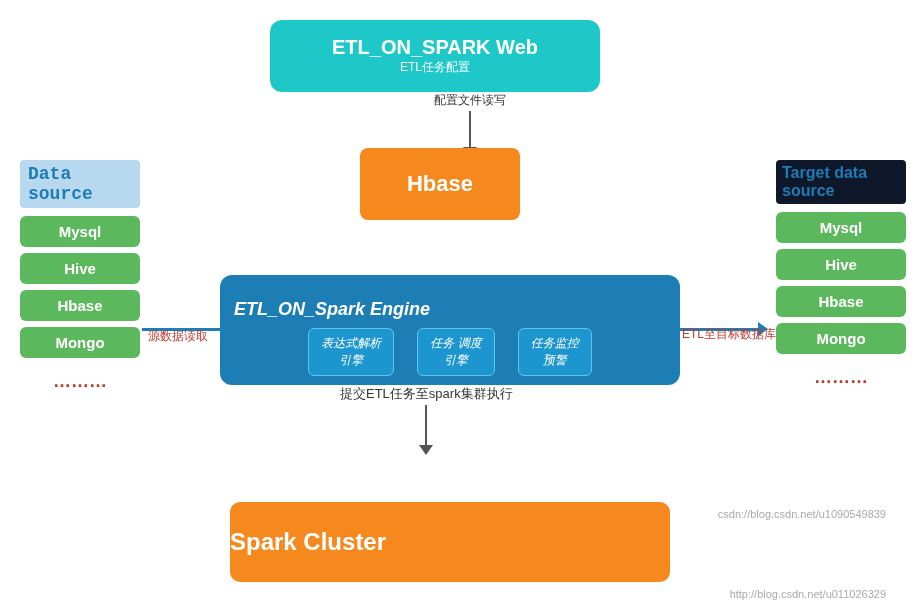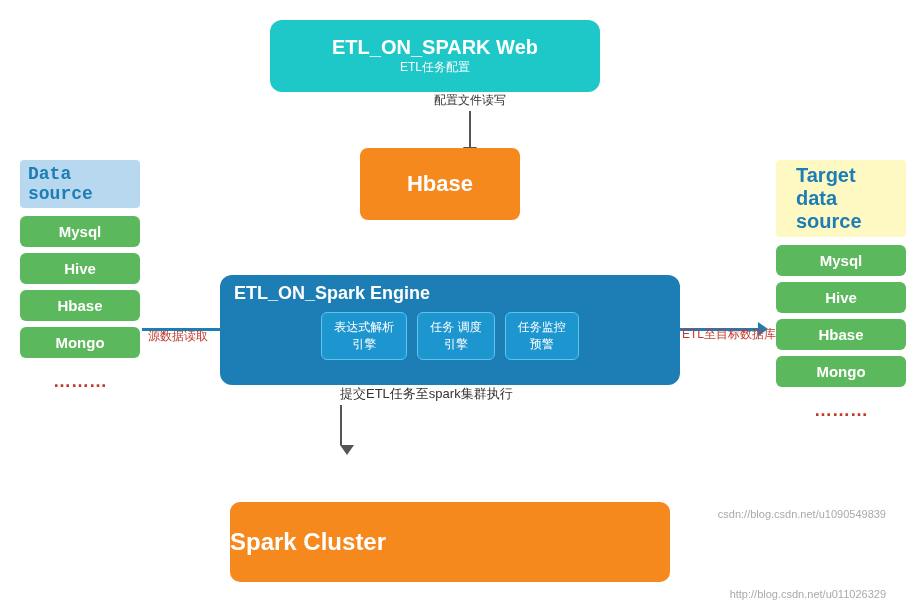--- a/index.html
+++ b/index.html
@@ -62,30 +62,31 @@
     
     .spark-engine-box {
       position: absolute;
       top: 275px;
       left: 220px;
       width: 460px;
       height: 110px;
       background: #1d7db5;
       border-radius: 12px;
       color: white;
-      padding: 8px 14px;
+      padding: 24px 14px;
+      font-style: italic;
     }
     .spark-engine-box .engine-title {
       font-size: 18px;
       font-weight: bold;
       margin-bottom: 8px;
     }
     .engine-sub-boxes {
       display: flex;
-      gap: 10px;
+      gap: 23px;
       justify-content: center;
     }
     .engine-sub {
       background: #1d96d0;
       border: 1px solid #5bc4ef;
       border-radius: 6px;
       padding: 6px 12px;
       font-size: 12px;
       color: white;
       text-align: center;
@@ -148,26 +149,26 @@
     }
 
     
     .target-source-col {
       position: absolute;
       top: 160px;
       right: 10px;
       width: 130px;
     }
     .target-col-header {
-      font-size: 20px;
+      font-size: 16px;
       font-weight: bold;
       color: #1d7db5;
       margin-bottom: 8px;
-      background: #fef9c3;
-      padding: 4px 20px;
+      background: #0f172a;
+      padding: 4px 6px;
       border-radius: 4px;
     }
 
     
     .arrow-down {
       position: absolute;
       display: flex;
       flex-direction: column;
       align-items: center;
     }
@@ -242,21 +243,21 @@
         <span>任务 调度</span><br>
         <span>引擎</span>
       </div>
       <div class="engine-sub">
         <span>任务监控</span><br>
         <span>预警</span>
       </div>
     </div>
   </div>
 
-  <div style="position:absolute; top:385px; left:340px; display:flex; flex-direction:column; ">
+  <div style="position:absolute; top:385px; left:340px; display:flex; flex-direction:column; align-items:center;">
     <span class="arrow-label" style="margin-bottom:2px; font-size:13px;">提交ETL任务至spark集群执行</span>
     <div class="arrow-line" style="height:40px;"></div>
     <div class="arrow-head-down"></div>
   </div>
 
   <div class="spark-cluster-box">
     <span>Spark Cluster</span>
   </div>
 
   <div class="data-source-col">

